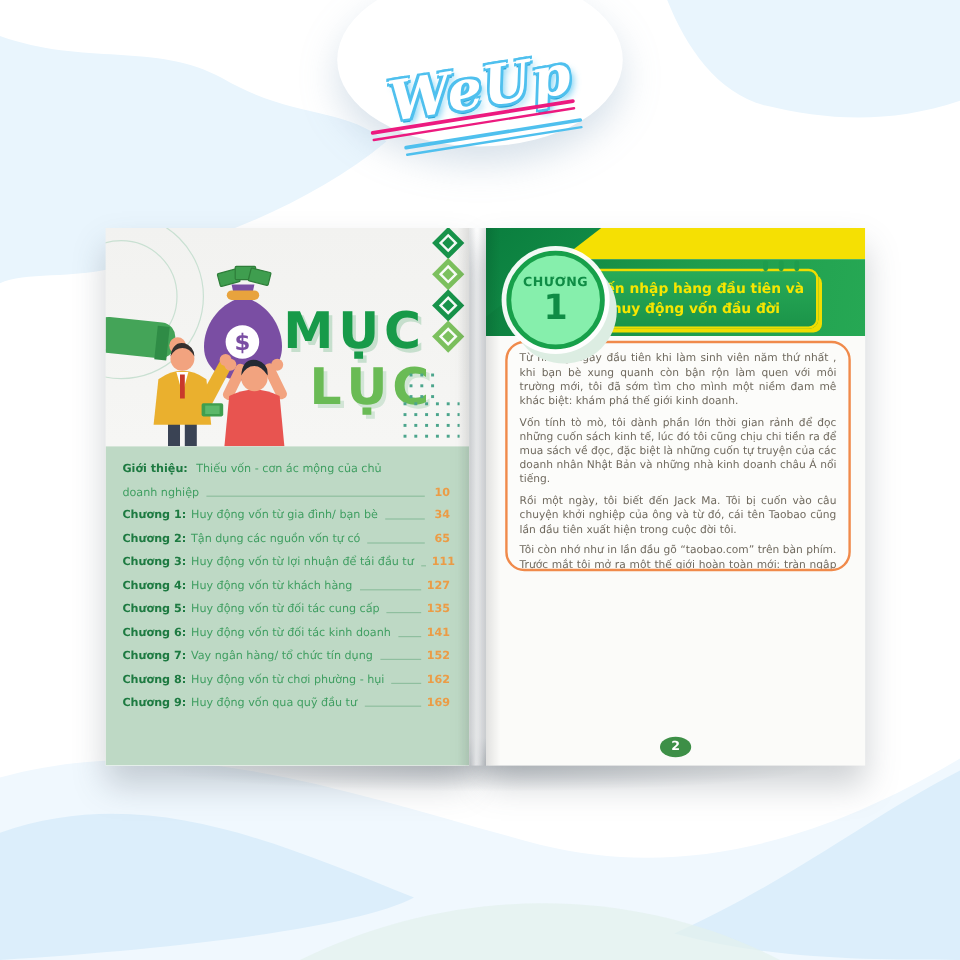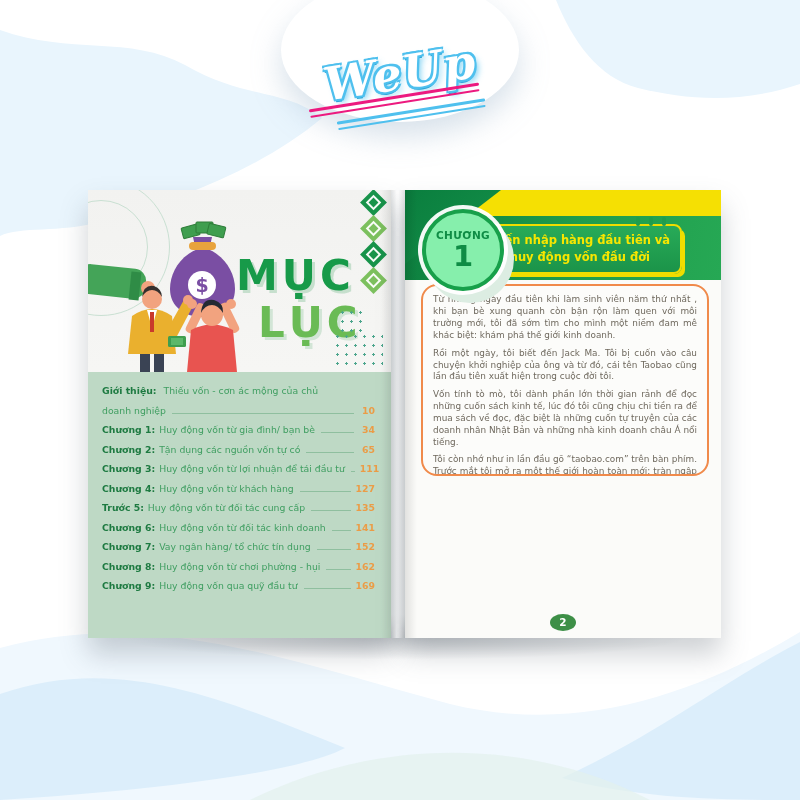--- a/index.html
+++ b/index.html
@@ -215,21 +215,21 @@
         <span class="leader"></span>
         <span class="toc-num">111</span>
       </div>
       <div class="toc-line toc-flex">
         <span class="toc-label">Chương 4:</span>
         <span class="toc-text">Huy động vốn từ khách hàng</span>
         <span class="leader"></span>
         <span class="toc-num">127</span>
       </div>
       <div class="toc-line toc-flex">
-        <span class="toc-label">Trước 5:</span>
+        <span class="toc-label">Chương 5:</span>
         <span class="toc-text">Huy động vốn từ đối tác cung cấp</span>
         <span class="leader"></span>
         <span class="toc-num">135</span>
       </div>
       <div class="toc-line toc-flex">
         <span class="toc-label">Chương 6:</span>
         <span class="toc-text">Huy động vốn từ đối tác kinh doanh</span>
         <span class="leader"></span>
         <span class="toc-num">141</span>
       </div>
@@ -274,21 +274,21 @@
         <span class="tick"></span>
         <span class="tick"></span>
         <span class="tick"></span>
       </div>
       <div>1. Chuyến nhập hàng đầu tiên và</div>
       <div>cuộc huy động vốn đầu đời</div>
     </div>
 
     <div class="body-box">
       <p>Từ những ngày đầu tiên khi làm sinh viên năm thứ nhất , khi bạn bè xung quanh còn bận rộn làm quen với môi trường mới, tôi đã sớm tìm cho mình một niềm đam mê khác biệt: khám phá thế giới kinh doanh.</p>
+      <p>Vốn tính tò mò, tôi dành phần lớn thời gian rảnh để đọc những cuốn sách kinh tế, lúc đó tôi cũng chịu chi tiền ra để mua sách về đọc, đặc biệt là những cuốn tự truyện của các doanh nhân Nhật Bản và những nhà kinh doanh châu Á nổi tiếng.</p>
       <p>Rồi một ngày, tôi biết đến Jack Ma. Tôi bị cuốn vào câu chuyện khởi nghiệp của ông và từ đó, cái tên Taobao cũng lần đầu tiên xuất hiện trong cuộc đời tôi.</p>
-      <p>Vốn tính tò mò, tôi dành phần lớn thời gian rảnh để đọc những cuốn sách kinh tế, lúc đó tôi cũng chịu chi tiền ra để mua sách về đọc, đặc biệt là những cuốn tự truyện của các doanh nhân Nhật Bản và những nhà kinh doanh châu Á nổi tiếng.</p>
       <p>Tôi còn nhớ như in lần đầu gõ “taobao.com” trên bàn phím. Trước mắt tôi mở ra một thế giới hoàn toàn mới: tràn ngập sản phẩm đủ mọi chủng loại, mẫu mã, đặc biệt là các mặt hàng thời trang. Giá ở đó rẻ đến mức khó tin, chỉ bằng 1/3 hoặc thậm chí 1/4 so với thị trường Việt Nam lúc bấy giờ. Không chỉ rẻ, hình ảnh sản phẩm còn được chụp vô cùng đẹp mắt, khiến ai nhìn vào cũng muốn mua ngay.</p>
 
     </div>
 
     <div class="page-num">2</div>
   </div>
 </div>
 
 </body></html>

